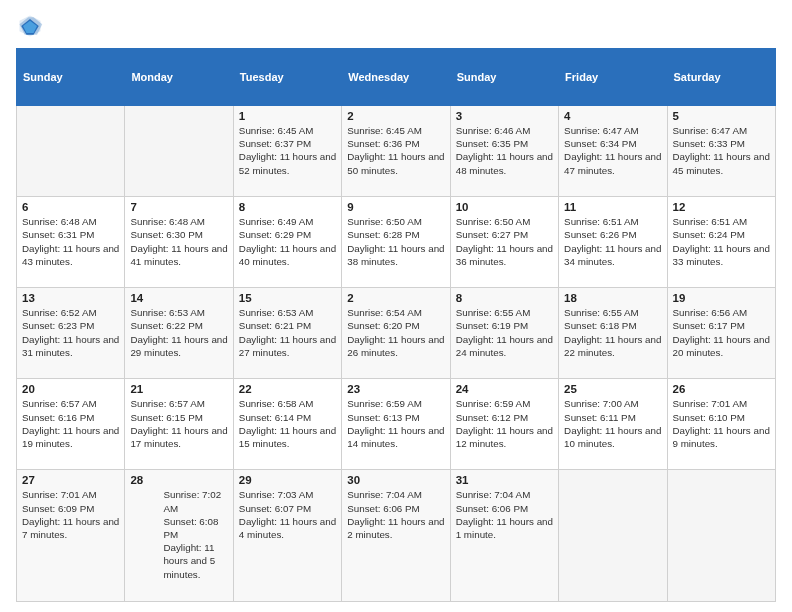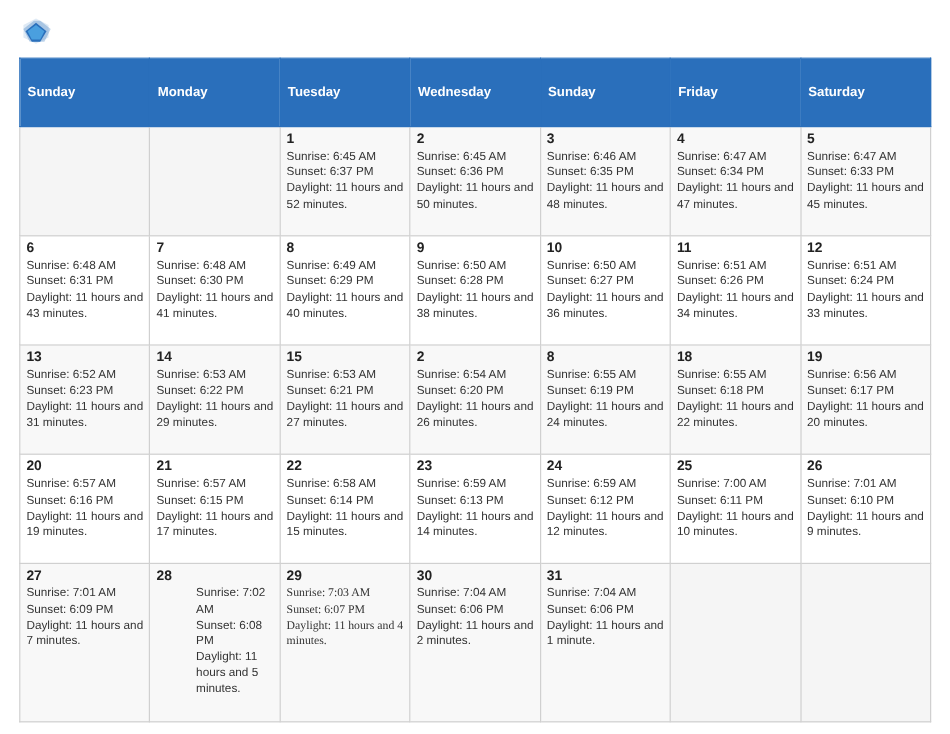--- a/index.html
+++ b/index.html
@@ -316,21 +316,21 @@
 Daylight: 11 hours and 7 minutes.</div>
           </td>
           <td>
             <span class="day-num">28</span>
             <div class="day-info" style="white-space: pre-line; margin-left: 33px;">Sunrise: 7:02 AM
 Sunset: 6:08 PM
 Daylight: 11 hours and 5 minutes.</div>
           </td>
           <td>
             <span class="day-num">29</span>
-            <div class="day-info" style="white-space: pre-line; font-family: Liberation Serif, serif;">Sunrise: 7:03 AM
+            <div class="day-info" style="white-space: pre-line;">Sunrise: 7:03 AM
 Sunset: 6:07 PM
 Daylight: 11 hours and 4 minutes.</div>
           </td>
           <td>
             <span class="day-num">30</span>
             <div class="day-info" style="white-space: pre-line;">Sunrise: 7:04 AM
 Sunset: 6:06 PM
 Daylight: 11 hours and 2 minutes.</div>
           </td>
           <td>

